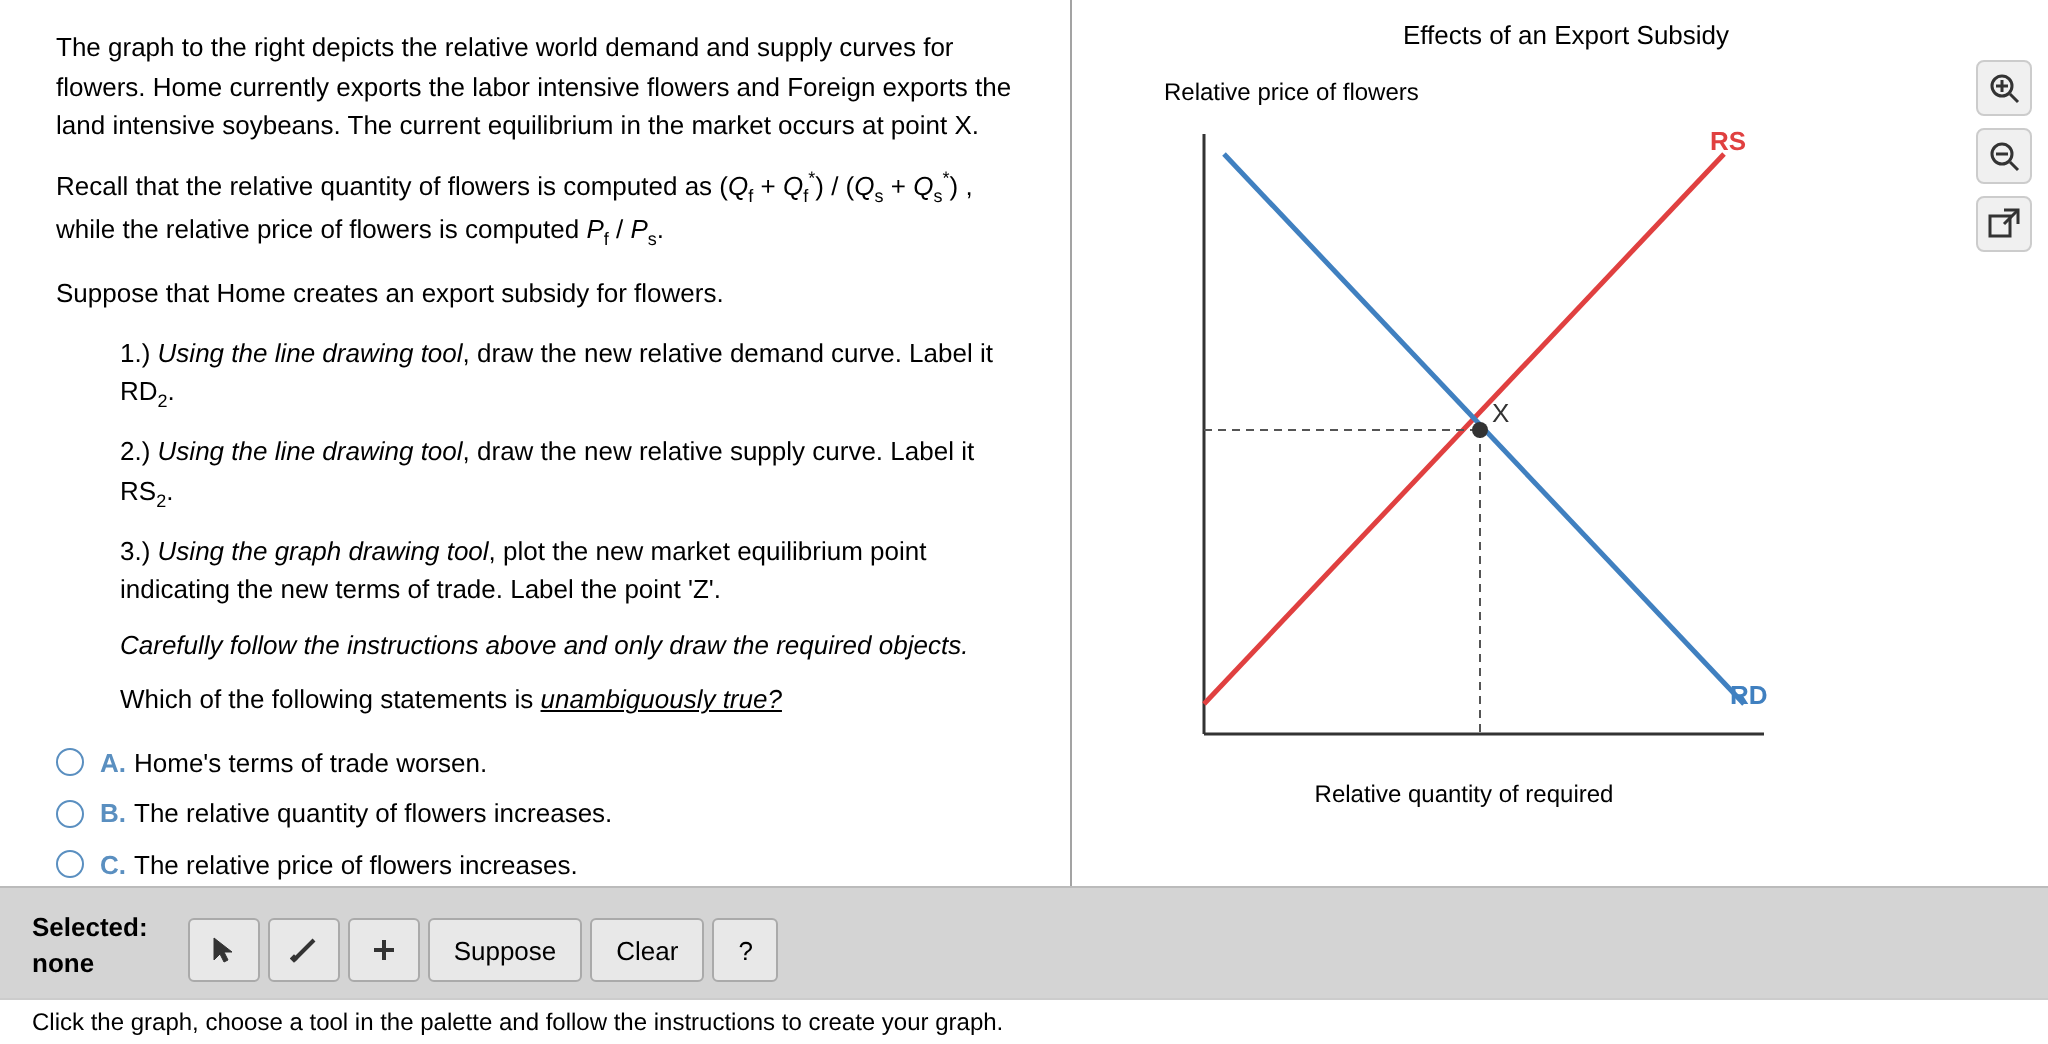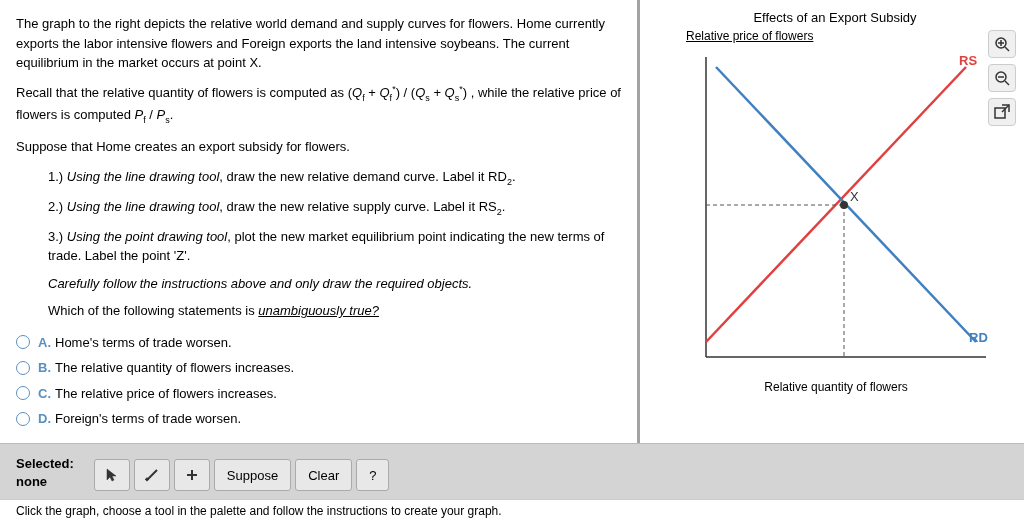--- a/index.html
+++ b/index.html
@@ -12,23 +12,23 @@
       background: #fff;
     }
     
     .content-area {
       display: flex;
       flex: 1;
       overflow: hidden;
     }
     
     .left-panel {
-      width: 640px;
-      padding: 14px 16px;
-      border-right: 3px solid #a3a3a3;
+      width: 536px;
+      padding: 14px 28px;
+      border-right: 1px solid #a3a3a3;
       overflow-y: auto;
       line-height: 1.5;
     }
     
     .left-panel p {
       margin-bottom: 10px;
       font-size: 13px;
     }
     
     .left-panel .question-item {
@@ -69,29 +69,28 @@
     .right-panel {
       flex: 1;
       padding: 10px 10px 10px 16px;
       position: relative;
     }
     
     .graph-title {
       text-align: center;
       font-size: 13px;
       font-weight: normal;
-      margin-bottom: 4px;
+      margin-bottom: 14px;
     }
     
     .graph-subtitle {
       text-align: left;
       font-size: 12px;
       margin-left: 30px;
       margin-bottom: 4px;
-      text-decoration: underline;
     }
     
     .graph-area {
       position: relative;
       width: 320px;
       height: 340px;
       margin-left: 20px;
     }
     
     .graph-svg {
@@ -202,21 +201,21 @@
 
       <p class="question-item">
         1.) <span class="italic">Using the line drawing tool</span>, draw the new relative demand curve. Label it RD<sub>2</sub>.
       </p>
 
       <p class="question-item">
         2.) <span class="italic">Using the line drawing tool</span>, draw the new relative supply curve. Label it RS<sub>2</sub>.
       </p>
 
       <p class="question-item">
-        3.) <span class="italic">Using the point drawing tool</span>, plot the new market equilibrium point indicating the new terms of trade. Label the point 'Z'.
+        3.) <span class="italic">Using the graph drawing tool</span>, plot the new market equilibrium point indicating the new terms of trade. Label the point 'Z'.
       </p>
 
       <p class="question-item italic">Carefully follow the instructions above and only draw the required objects.</p>
 
       <p class="question-item">
         Which of the following statements is <span class="italic" style="text-decoration: underline;">unambiguously true?</span>
       </p>
 
       <div class="answer-choices">
         <div class="answer-choice">
@@ -261,21 +260,21 @@
             <line x1="30" y1="158" x2="168" y2="158" stroke="#555" stroke-width="1" stroke-dasharray="4,3"></line>
 
             <circle cx="168" cy="158" r="4" fill="#333"></circle>
             <text x="174" y="154" font-size="13" fill="#333" font-family="Arial">X</text>
 
             <text x="283" y="18" font-size="13" fill="#e04040" font-family="Arial" font-weight="bold">RS</text>
 
             <text x="293" y="295" font-size="13" fill="#4080c0" font-family="Arial" font-weight="bold">RD</text>
           </svg>
           
-          <div style="text-align:center; font-size:12px; margin-top:-10px;">Relative quantity of flowers</div>
+          <div style="text-align:center; font-size:12px; margin-top:-10px;">Relative quantity of required</div>
         </div>
 
         <div class="icon-magnify">
           <div class="icon-btn" title="Zoom in">
             <svg width="16" height="16" viewBox="0 0 16 16">
               <circle cx="7" cy="7" r="5" stroke="#333" stroke-width="1.5" fill="none"></circle>
               <line x1="11" y1="11" x2="15" y2="15" stroke="#333" stroke-width="1.5"></line>
               <line x1="7" y1="4" x2="7" y2="10" stroke="#333" stroke-width="1.5"></line>
               <line x1="4" y1="7" x2="10" y2="7" stroke="#333" stroke-width="1.5"></line>
             </svg>

